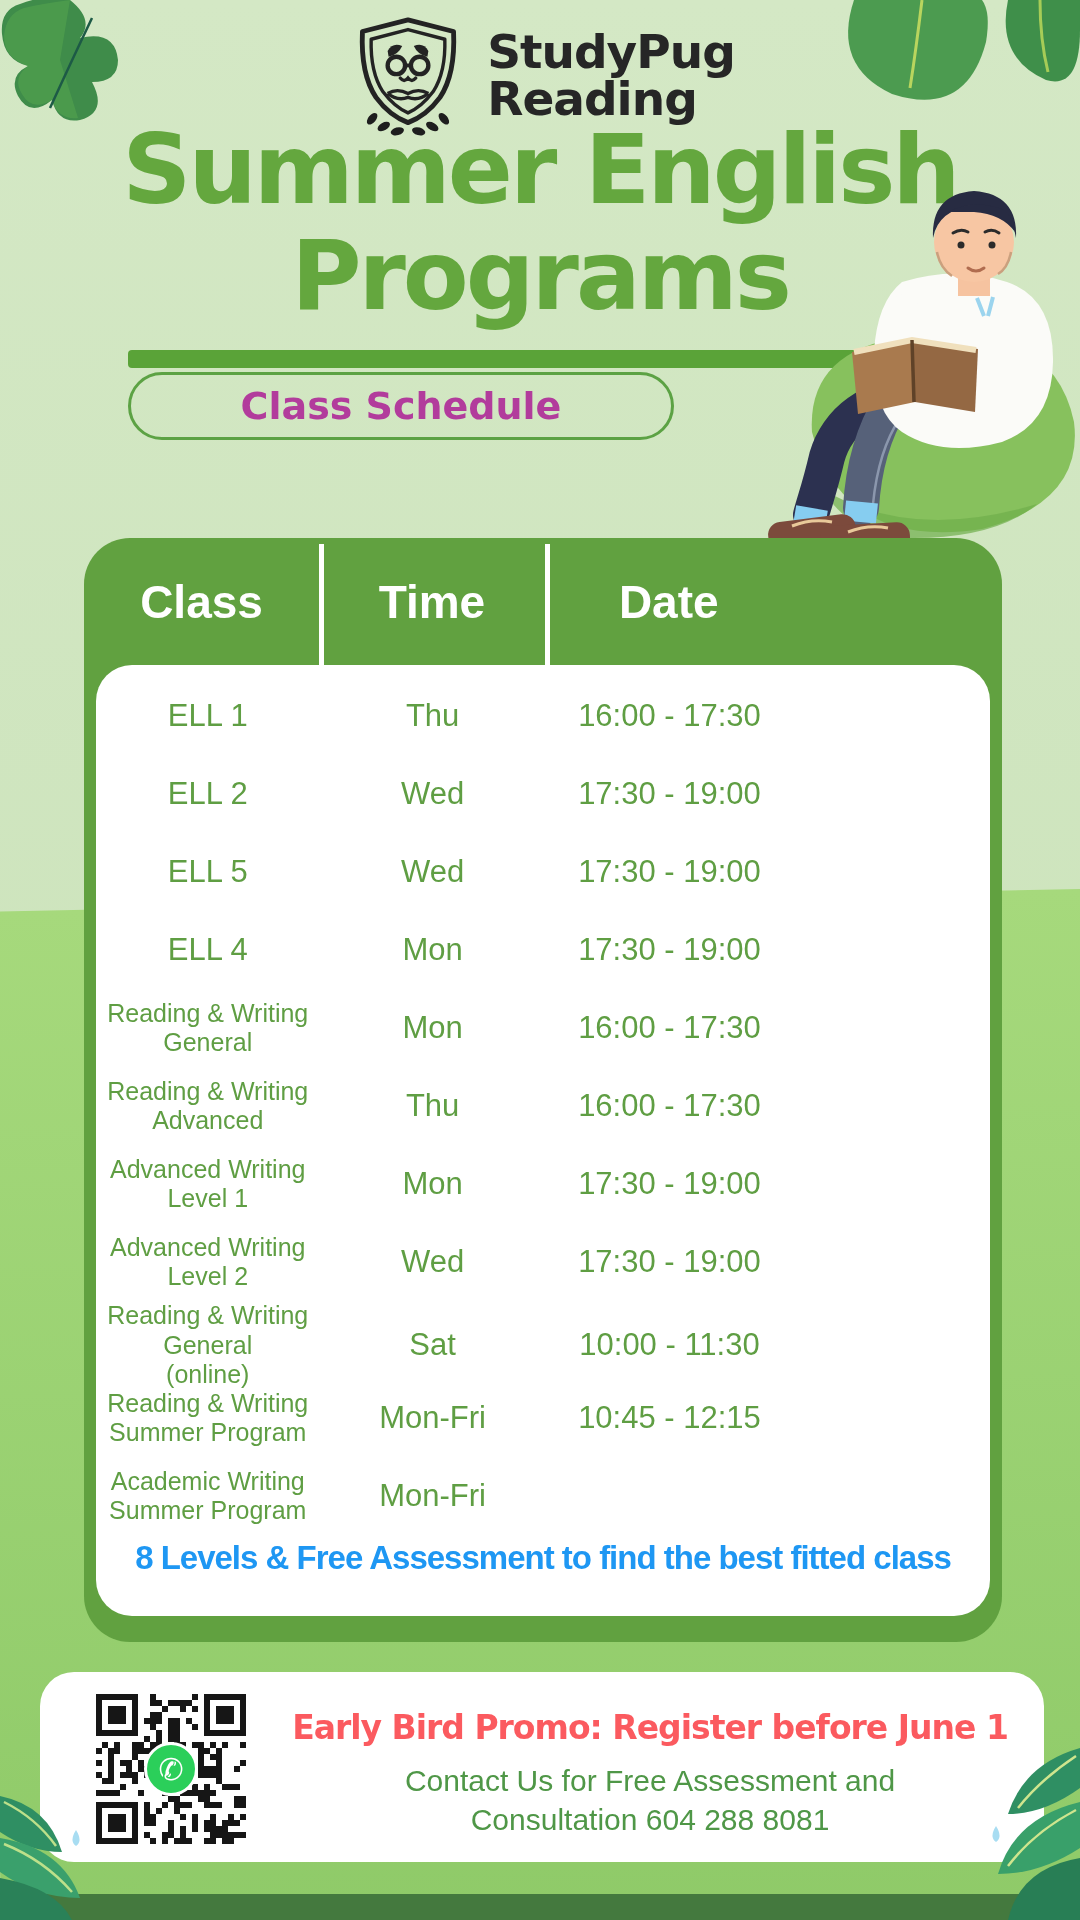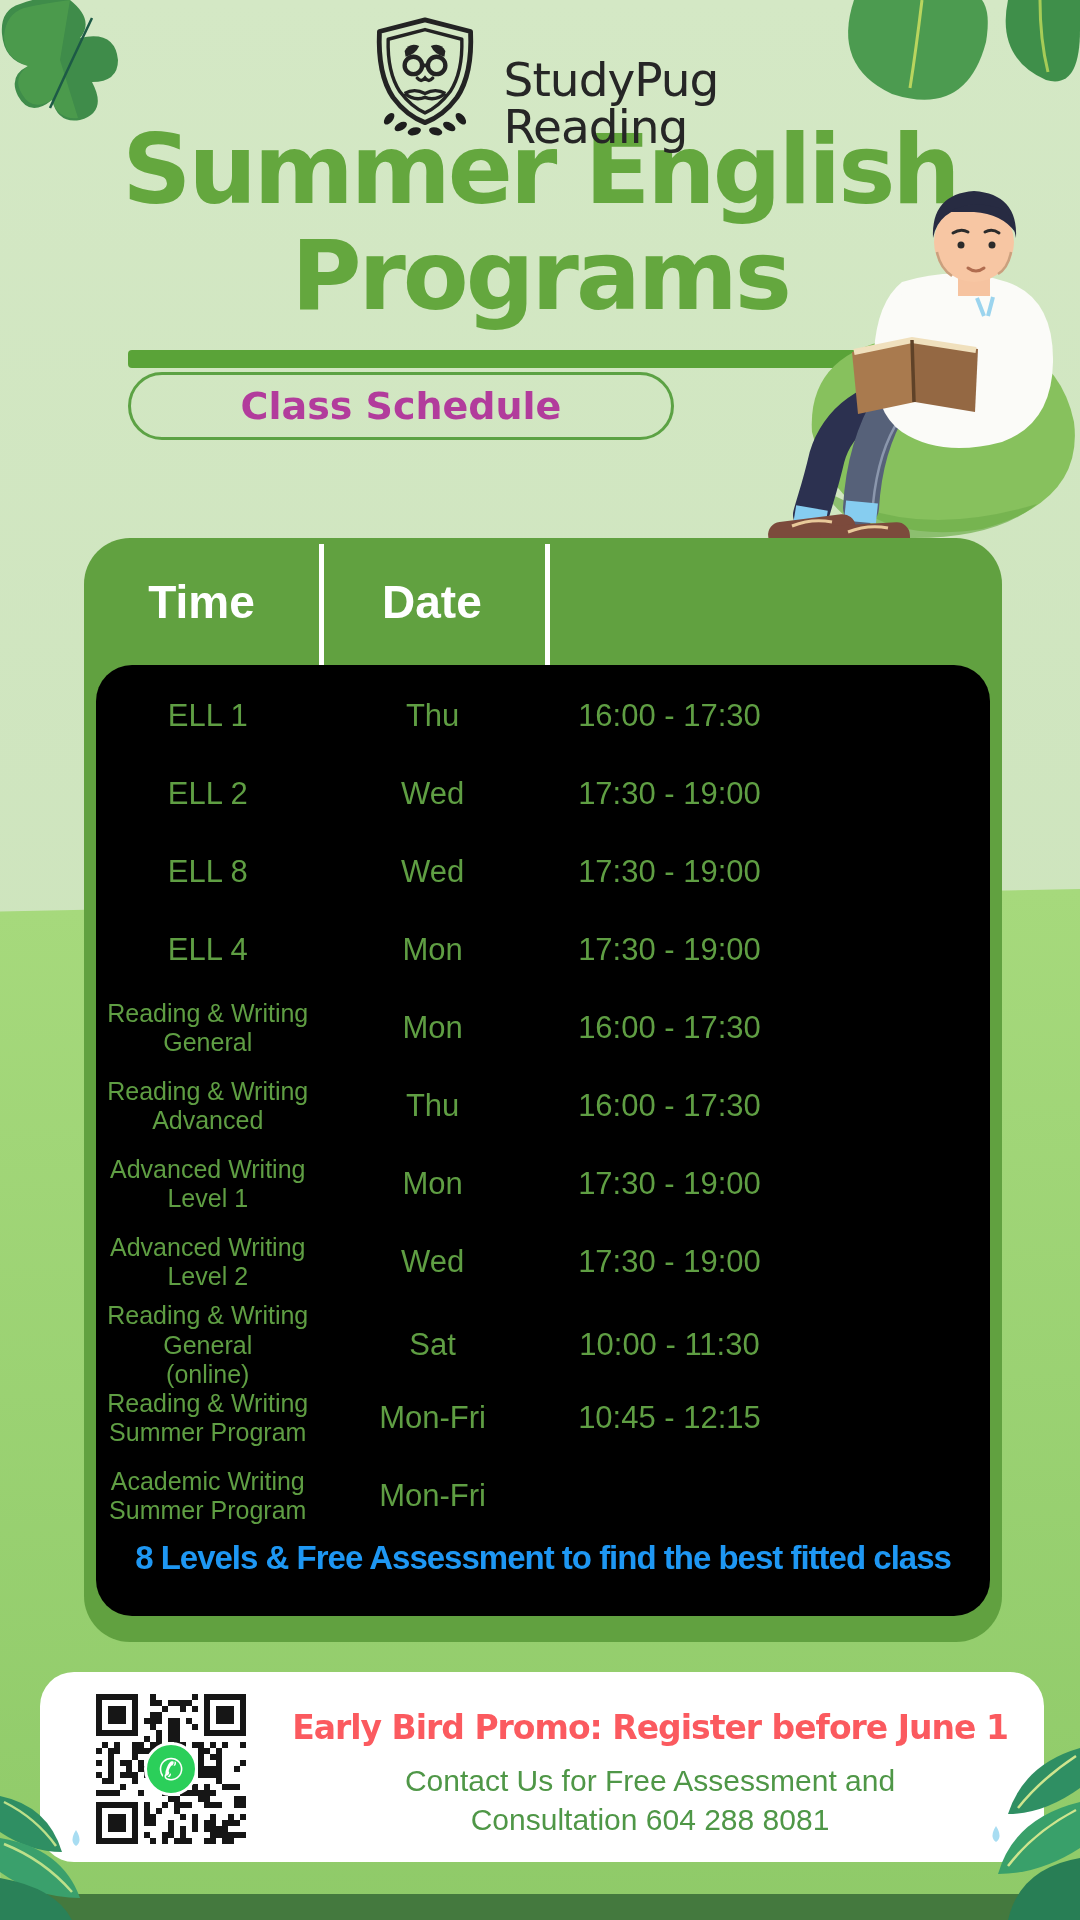--- a/index.html
+++ b/index.html
@@ -13,21 +13,21 @@
     position:absolute;left:-20px;top:912px;width:1140px;height:1100px;
     background:linear-gradient(#a6d97c,#8dc967);
     transform:rotate(-1.2deg);transform-origin:left top;z-index:0;
   }
   .strip-bottom{
     position:absolute;left:0;bottom:0;width:1080px;height:26px;
     background:#44793e;z-index:4;
   }
   
   .logo{position:absolute;top:16px;left:0;width:1080px;display:flex;justify-content:center;align-items:flex-start;gap:16px;z-index:3;}
-  .brand-text{padding-top:12px;font-family:"DejaVu Sans",sans-serif;font-weight:normal;font-size:47px;line-height:1.0;color:#262626;letter-spacing:-1px;margin-top:28px;}
+  .brand-text{padding-top:12px;font-family:"DejaVu Sans",sans-serif;font-weight:bold;font-size:47px;line-height:1.0;color:#262626;letter-spacing:-1px;}
   
   .title{position:absolute;top:118px;left:0;width:1080px;text-align:center;z-index:1;
     font-family:"DejaVu Sans",sans-serif;font-weight:bold;font-size:96px;line-height:1.1;
     color:#64a73e;letter-spacing:-3px;}
   .underline{position:absolute;left:128px;top:350px;width:882px;height:18px;background:#5aa338;border-radius:4px;z-index:1;}
   
   .badge{position:absolute;left:128px;border:3px solid #5ca244;border-radius:34px;
     display:flex;align-items:center;justify-content:center;z-index:3;
     font-family:"DejaVu Sans",sans-serif;font-weight:bold;}
   .badge-schedule{top:372px;width:540px;height:62px;color:#b23c9c;font-size:38px;}
@@ -41,21 +41,21 @@
   
   .table{position:absolute;left:84px;top:538px;width:918px;height:1104px;
     background:#61a140;border-radius:46px;z-index:3;}
   .t-head{position:relative;height:127px;display:grid;
     grid-template-columns:25.6% 24.6% 27% 22.8%;align-items:center;}
   .t-head span{text-align:center;color:#ffffff;font-size:46px;font-weight:bold;}
   .t-div{position:absolute;top:6px;width:5px;height:121px;background:#ffffff;}
   .t-div.d1{left:25.6%;}
   .t-div.d2{left:50.2%;}
   .t-card{position:absolute;left:12px;right:12px;top:127px;bottom:26px;
-    background:#000000;border-radius:36px;padding-top:12px;box-sizing:border-box;}
+    background:#ffffff;border-radius:36px;padding-top:12px;box-sizing:border-box;}
   .t-row{display:grid;grid-template-columns:25% 25.3% 27.7% 22%;align-items:center;height:78px;}
   .t-row .cell{text-align:center;color:#5f9e43;white-space:pre-line;}
   .cell-class{font-size:25px;line-height:1.18;}
   .t-row.big .cell-class{font-size:31px;}
   .cell-date,.cell-time{font-size:31px;}
   .t-note{margin-top:4px;text-align:center;color:#1e97f3;font-size:33px;font-weight:bold;letter-spacing:-1px;}
   
   .footer-card{position:absolute;left:40px;top:1672px;width:1004px;height:190px;
     background:#ffffff;border-radius:34px;z-index:3;}
   .qr-wrap{position:absolute;left:56px;top:22px;width:150px;height:150px;}
@@ -150,39 +150,40 @@
     <path d="M196 110 Q222 96 252 108 Q262 116 263 130 Q250 112 222 110 Q202 110 196 110 Z" fill="#272b42"></path>
     <circle cx="209" cy="143" r="3.5" fill="#2b2b2b"></circle>
     <circle cx="240" cy="143" r="3.5" fill="#2b2b2b"></circle>
     <path d="M201 131 Q209 126 216 130 M233 130 Q240 126 247 131" stroke="#2b2b2b" stroke-width="3" fill="none" stroke-linecap="round"></path>
     <path d="M216 166 Q224 172 232 166" stroke="#b06c4f" stroke-width="3" fill="none" stroke-linecap="round"></path>
     <path d="M185 150 Q188 166 200 174 M259 150 Q256 166 246 172" stroke="#caa07e" stroke-width="2.5" fill="none"></path>
   </svg>
 
   <div class="table">
     <div class="t-head">
+      <span>Class</span>
       <span>Time</span>
       <span>Date</span>
       <span></span>
       <div class="t-div d1"></div>
       <div class="t-div d2"></div>
     </div>
     <div class="t-card">
       <div class="t-row big">
         <div class="cell cell-class">ELL 1</div>
         <div class="cell cell-date">Thu</div>
         <div class="cell cell-time">16:00 - 17:30</div>
       </div>
       <div class="t-row big">
         <div class="cell cell-class">ELL 2</div>
         <div class="cell cell-date">Wed</div>
         <div class="cell cell-time">17:30 - 19:00</div>
       </div>
       <div class="t-row big">
-        <div class="cell cell-class">ELL 8</div>
+        <div class="cell cell-class">ELL 5</div>
         <div class="cell cell-date">Wed</div>
         <div class="cell cell-time">17:30 - 19:00</div>
       </div>
       <div class="t-row big">
         <div class="cell cell-class">ELL 4</div>
         <div class="cell cell-date">Mon</div>
         <div class="cell cell-time">17:30 - 19:00</div>
       </div>
       <div class="t-row">
         <div class="cell cell-class">Reading &amp; Writing

